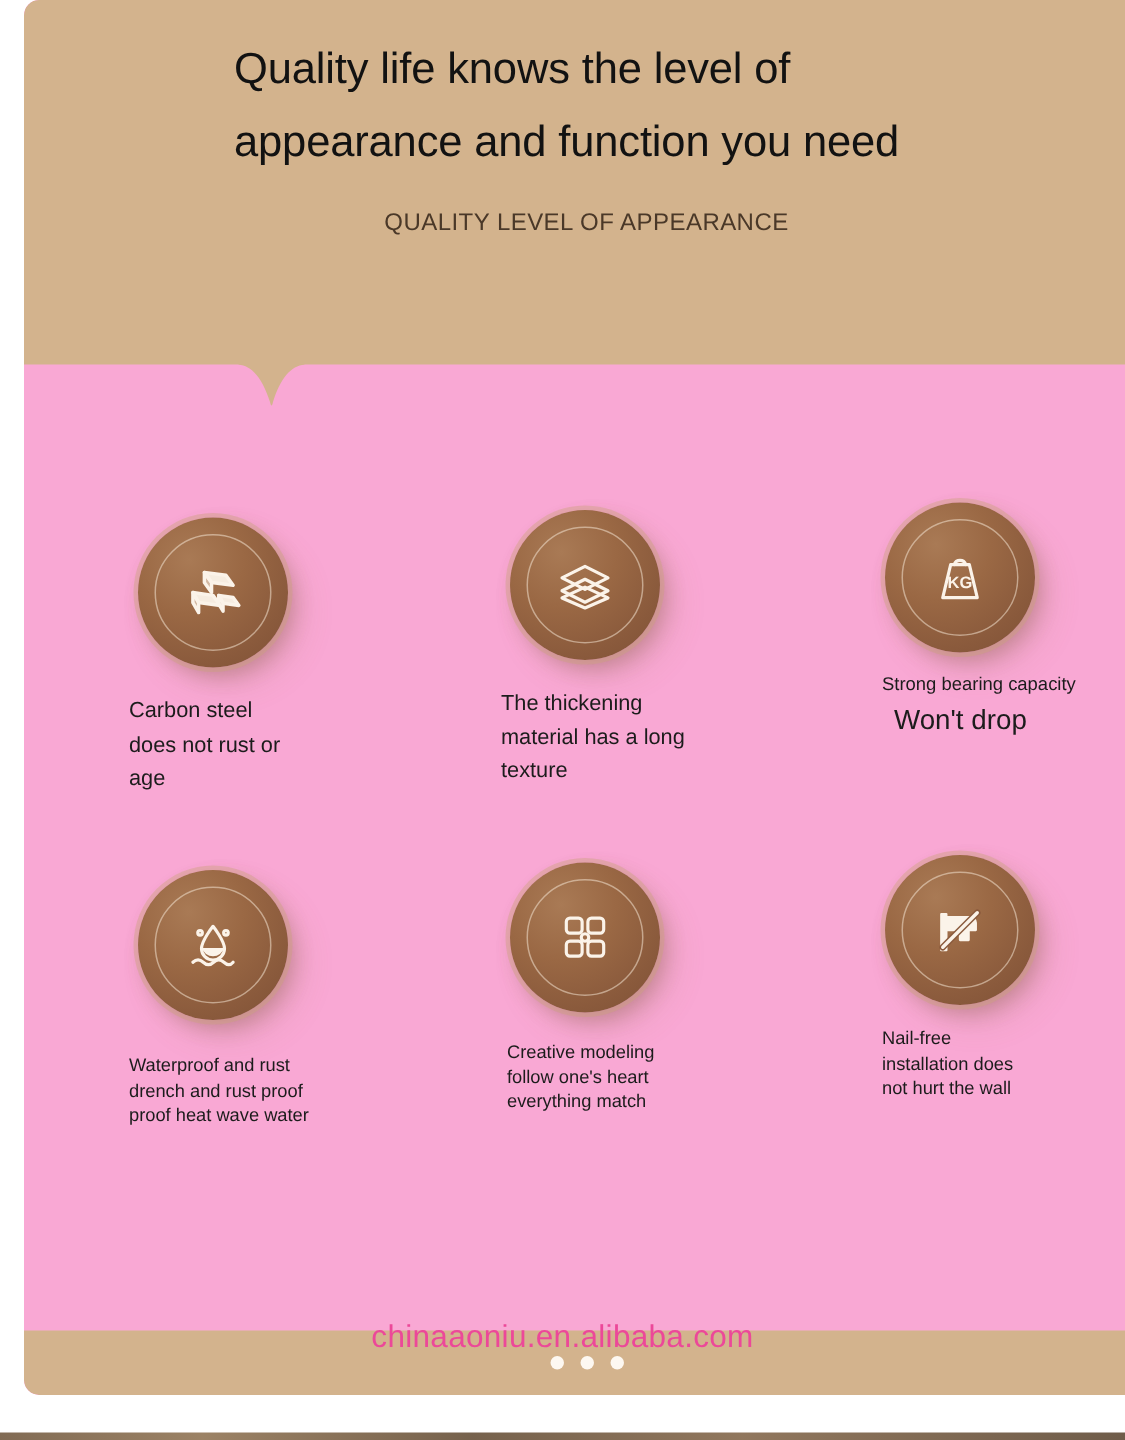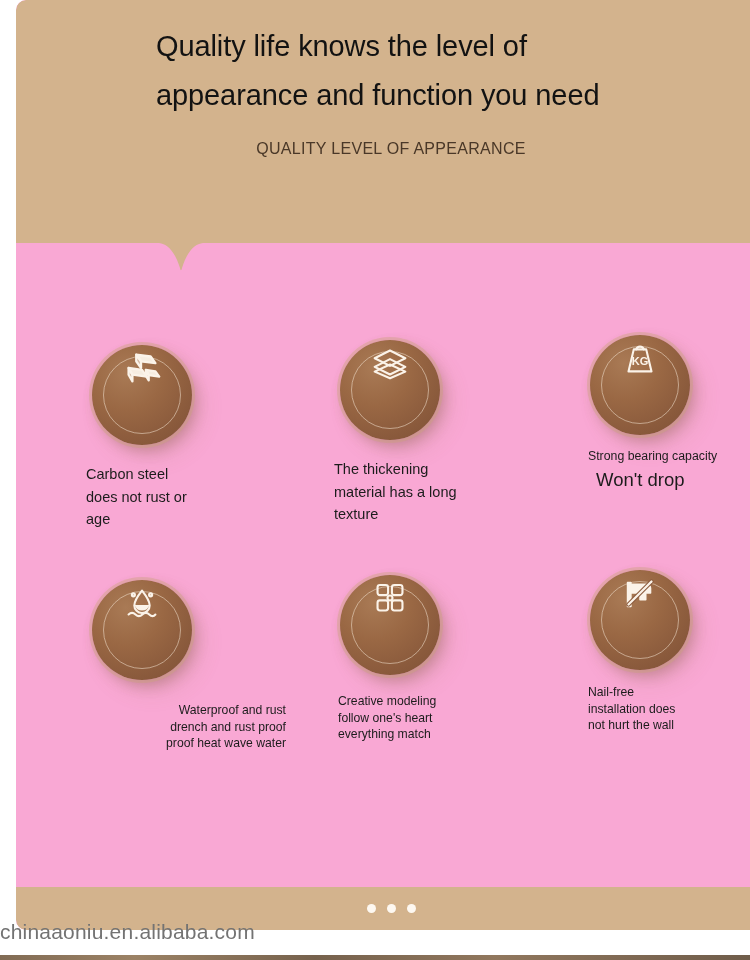--- a/index.html
+++ b/index.html
@@ -104,21 +104,21 @@
     width: 100px;
     height: 100px;
     margin-left: 16px;
     border-radius: 50%;
     background: radial-gradient(circle at 34% 28%, #a97a55 0%, #9a6844 38%, #8a5a3c 72%, #7d5035 100%);
     box-shadow:
       0 0 0 3px rgba(206,163,126,0.42),
       4px 6px 13px rgba(120,80,50,0.30),
       10px 12px 22px rgba(150,110,80,0.16);
     display: flex;
-    align-items: flex-start;
+    align-items: center;
     justify-content: center;
   }
   .badge::after {
     content: "";
     position: absolute;
     left: 11px;
     top: 11px;
     right: 11px;
     bottom: 11px;
     border-radius: 50%;
@@ -164,21 +164,21 @@
 
   
   .row1 .c0 .badge { margin-top: 25px; }
   .row1 .c1 .badge { margin-top: 20px; }
   .row1 .c2 .badge { margin-top: 15px; }
   .row1 .c2 .caption { margin-top: 12px; margin-left: 14px; width: 190px; }
 
   .row2 .c0 .badge { margin-top: 25px; }
   .row2 .c1 .badge { margin-top: 20px; }
   .row2 .c2 .badge { margin-top: 15px; }
-  .row2 .c0 .caption { margin-top: 22px; text-align: right; }
+  .row2 .c0 .caption { margin-top: 22px; }
   .row2 .c1 .caption { margin-top: 18px; margin-left: 14px; }
   .row2 .c2 .caption { margin-top: 14px; margin-left: 14px; }
 
   
   .footer {
     position: absolute;
     left: 0;
     bottom: 0;
     width: 750px;
     height: 43px;
@@ -197,25 +197,26 @@
     width: 9px;
     height: 9px;
     border-radius: 50%;
     background: #fdf8f1;
   }
 
   
   .watermark {
     position: absolute;
     left: 0;
-    top: 920px;
-    width: 750px;
+    top: 880px;
+    width: 750px;
+    text-align: center;
     font-size: 21px;
     letter-spacing: 0.2px;
-    color: #737373;
+    color: #ec4899;
     font-family: "Liberation Sans", sans-serif;
   }
 
   
   .bottom-strip {
     position: absolute;
     left: 0;
     top: 955px;
     width: 750px;
     height: 5px;

